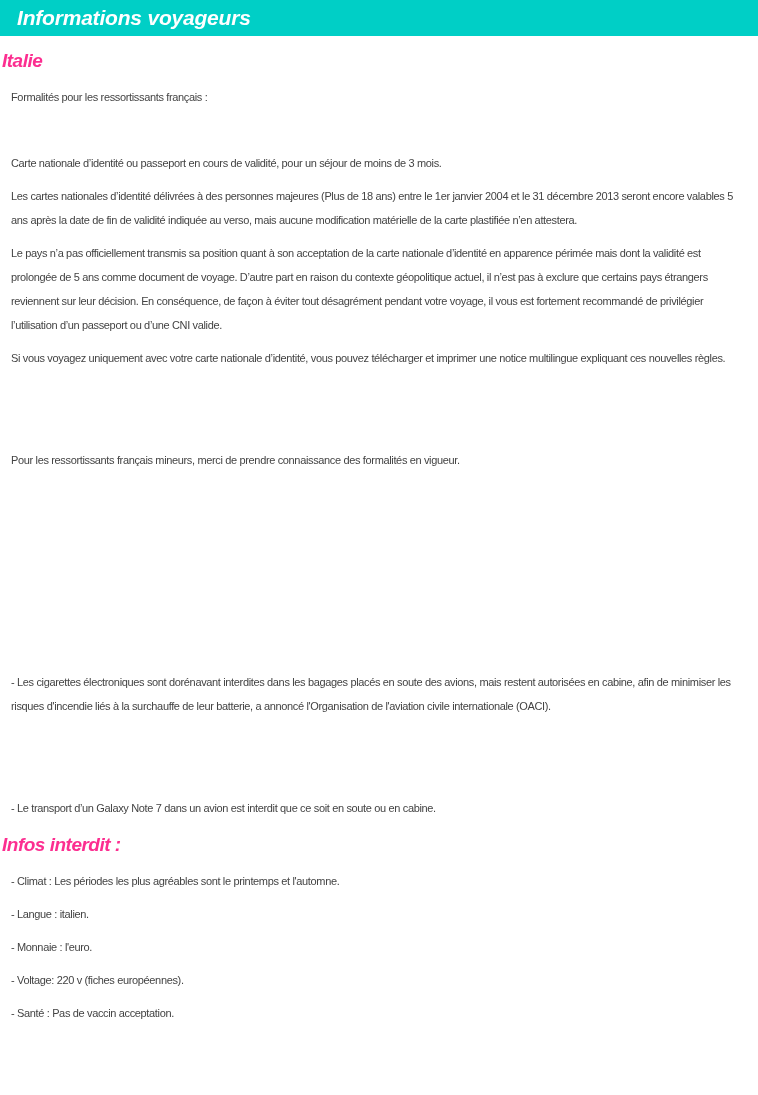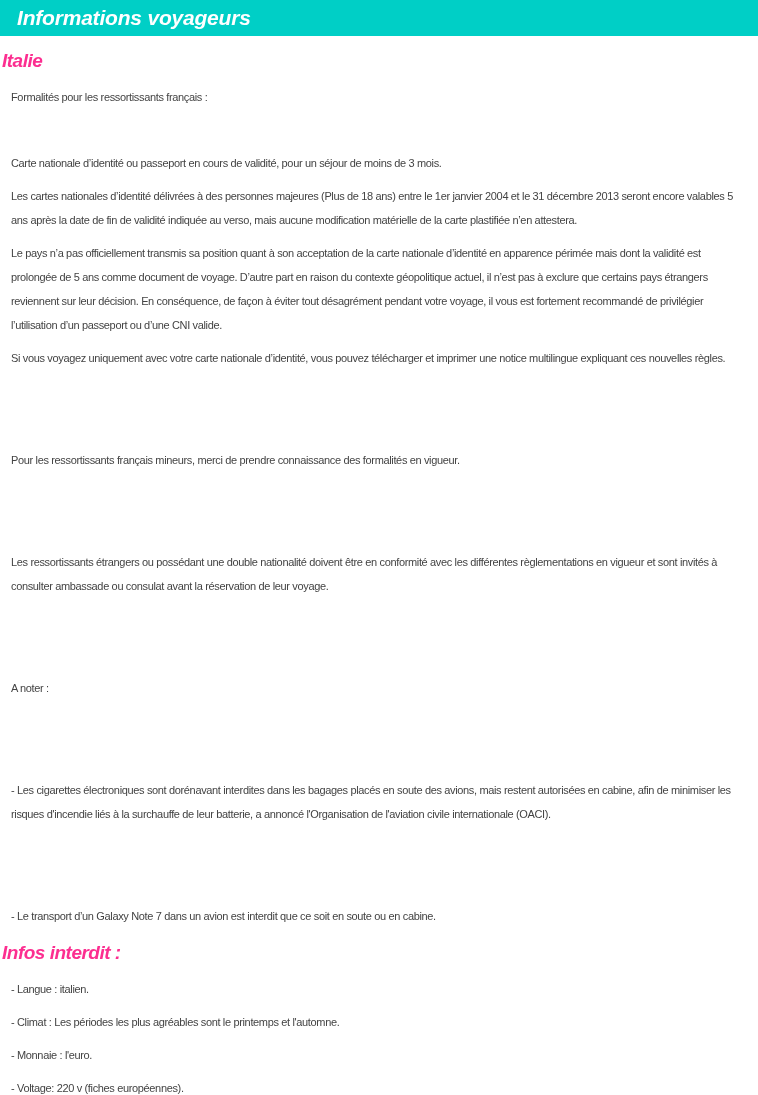--- a/index.html
+++ b/index.html
@@ -72,27 +72,25 @@
       <h2 class="section-heading">Italie</h2>
       <p class="body-p">Formalités pour les ressortissants français :</p>
       <div class="gap-sm"></div>
       <p class="body-p">Carte nationale d’identité ou passeport en cours de validité, pour un séjour de moins de 3 mois.</p>
       <p class="body-p">Les cartes nationales d’identité délivrées à des personnes majeures (Plus de 18 ans) entre le 1er janvier 2004 et le 31 décembre 2013 seront encore valables 5 ans après la date de fin de validité indiquée au verso, mais aucune modification matérielle de la carte plastifiée n’en attestera.</p>
       <p class="body-p">Le pays n’a pas officiellement transmis sa position quant à son acceptation de la carte nationale d’identité en apparence périmée mais dont la validité est prolongée de 5 ans comme document de voyage. D’autre part en raison du contexte géopolitique actuel, il n’est pas à exclure que certains pays étrangers reviennent sur leur décision. En conséquence, de façon à éviter tout désagrément pendant votre voyage, il vous est fortement recommandé de privilégier l’utilisation d’un passeport ou d’une CNI valide.</p>
       <p class="body-p">Si vous voyagez uniquement avec votre carte nationale d’identité, vous pouvez télécharger et imprimer une notice multilingue expliquant ces nouvelles règles.</p>
       <div class="gap-lg"></div>
       <p class="body-p">Pour les ressortissants français mineurs, merci de prendre connaissance des formalités en vigueur.</p>
       <div class="gap-lg"></div>
-      <p class="body-p">Les ressortissants étrangers ou possédant une double nationalité doivent être en conformité avec les différentes règlementations en vigueur et sont invités à consulter ambassade ou consulat avant la réservation de leur voyage.</p>
       <div class="gap-lg"></div>
-      <p class="body-p">A noter :</p>
       <div class="gap-lg"></div>
       <p class="body-p">- Les cigarettes électroniques sont dorénavant interdites dans les bagages placés en soute des avions, mais restent autorisées en cabine, afin de minimiser les risques d'incendie liés à la surchauffe de leur batterie, a annoncé l'Organisation de l'aviation civile internationale (OACI).</p>
       <div class="gap-lg"></div>
       <p class="body-p">- Le transport d’un Galaxy Note 7 dans un avion est interdit que ce soit en soute ou en cabine.</p>
       <h2 class="section-heading">Infos interdit :</h2>
+      <p class="body-p">- Climat : Les périodes les plus agréables sont le printemps et l'automne.</p>
       <p class="body-p">- Langue : italien.</p>
-      <p class="body-p">- Climat : Les périodes les plus agréables sont le printemps et l'automne.</p>
       <p class="body-p">- Monnaie : l'euro.</p>
       <p class="body-p">- Voltage: 220 v (fiches européennes).</p>
       <p class="body-p">- Santé : Pas de vaccin acceptation.</p>
     </main>
 </div>
 
 </body></html>

